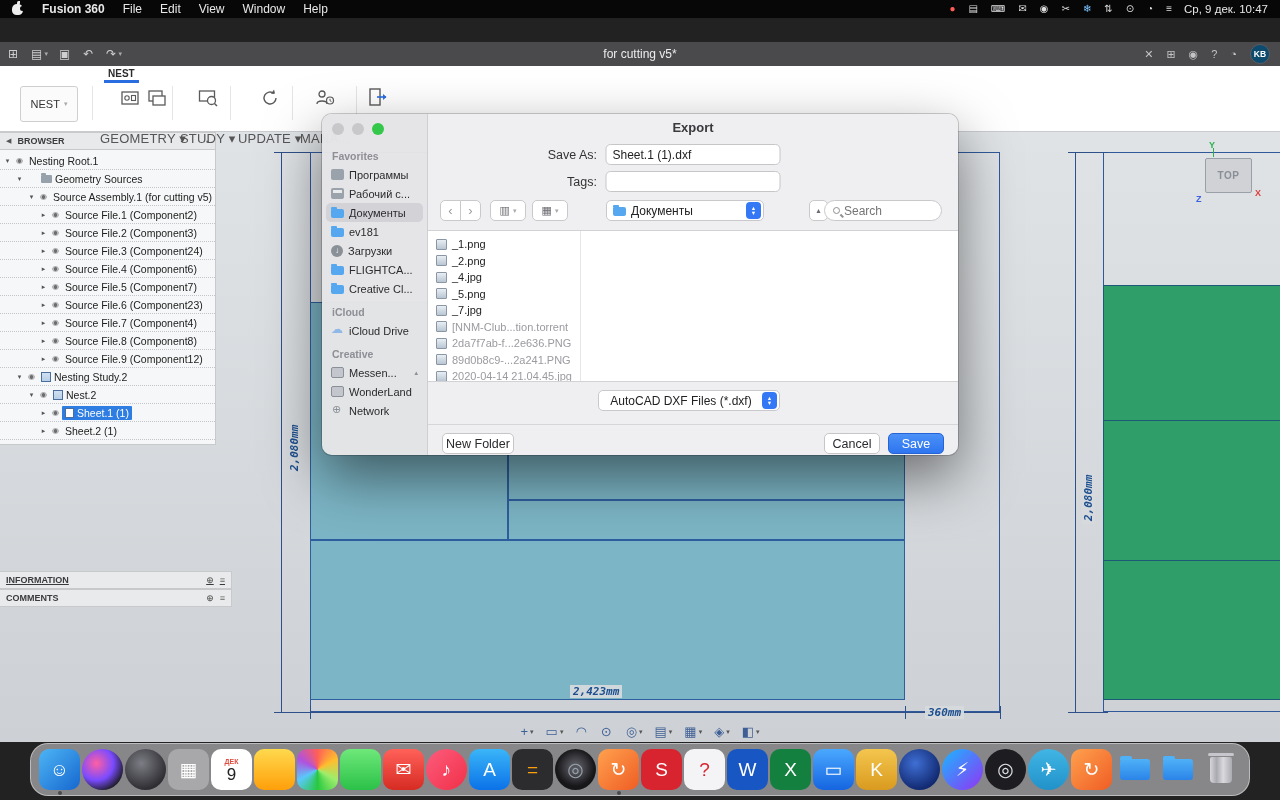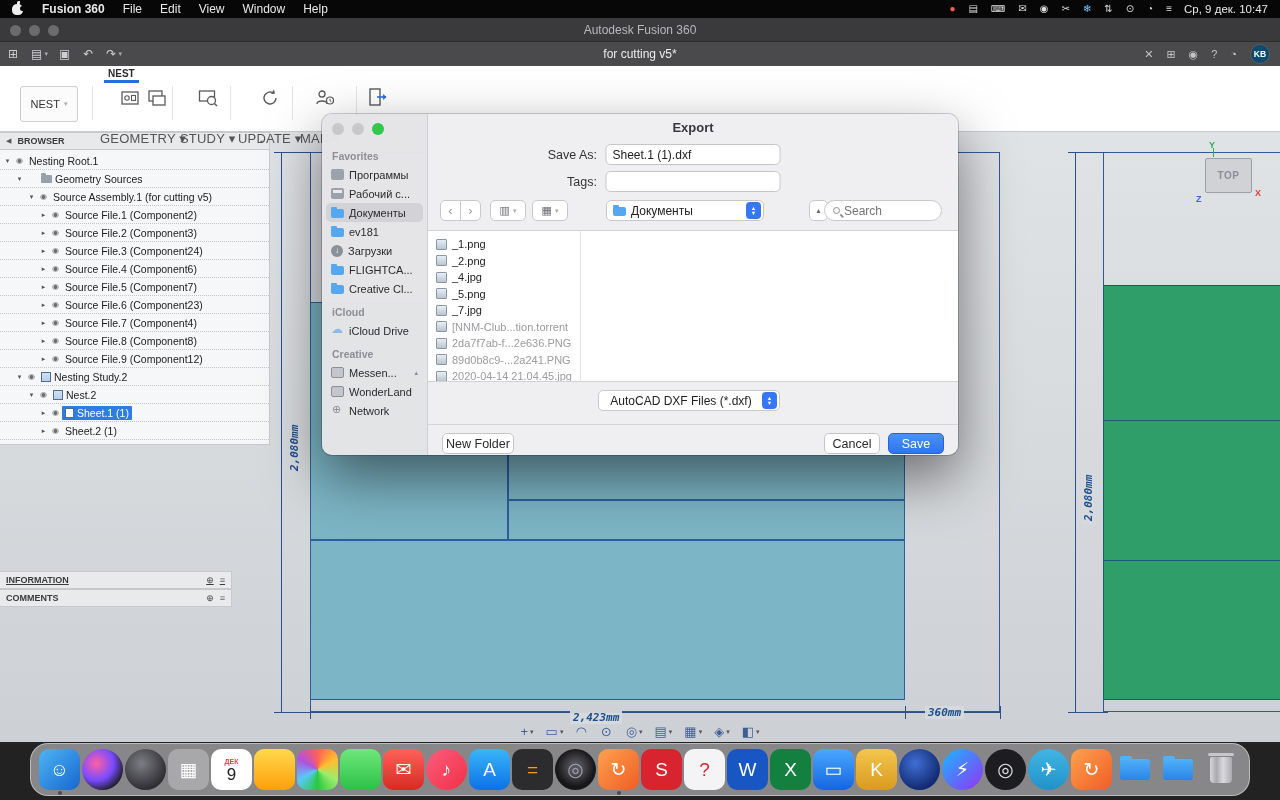--- a/index.html
+++ b/index.html
@@ -69,21 +69,21 @@
   .rot { transform:rotate(-90deg); transform-origin:0 0; }
   .viewcube { position:absolute; left:1205px; top:26px; width:47px; height:35px; background:rgba(206,208,213,0.92);
               border:1px solid #9aa0a8; border-radius:2px; color:#8a8f96; font-size:10px; font-weight:bold;
               display:flex; align-items:center; justify-content:center; letter-spacing:0.5px; }
   .axis { position:absolute; font-size:9px; font-weight:bold; }
   .navbar { position:absolute; left:50%; top:592px; transform:translateX(-50%); display:flex; gap:12px; align-items:center; }
   .nav-ico { display:flex; align-items:center; gap:2px; color:#3e5f95; font-size:13px; }
   .nav-ico .caret-s { color:#555; }
 
   
-  .browser { position:absolute; left:0; top:132px; width:270px; z-index:5; }
+  .browser { position:absolute; left:0; top:132px; width:216px; z-index:5; }
   .br-header { height:18px; background:#e7e9ea; border:1px solid #c7c9cb; border-left:none; display:flex;
                align-items:center; gap:6px; padding:0 6px; font-size:9px; font-weight:bold; color:#3b3b3e; }
   .br-header .arr { font-size:7px; color:#555; }
   .br-header .grip { margin-left:auto; font-size:8px; color:#666; }
   .tree { background:rgba(248,249,250,0.93); border-right:1px solid #c7c9cb; border-bottom:1px solid #c7c9cb;
           padding:2px 0 4px 0; }
   .trow { height:18px; display:flex; align-items:center; font-size:10.5px; color:#222;
           border-bottom:1px dotted #c3c5c8; white-space:nowrap; overflow:hidden; }
   .disc { width:11px; text-align:center; font-size:7px; color:#555; flex:none; }
   .eye { width:13px; text-align:center; font-size:8px; color:#6d6d70; flex:none; }
@@ -230,28 +230,20 @@
 
         <span class="mb-ico">⊙</span>
 
         <span class="mb-ico">◔</span>
 
         <span class="mb-ico">≡</span>
       </div>
     <span class="mb-clock" style="padding-right:12px;">Ср, 9 дек. 10:47</span>
   </div>
 
-  <div class="titlebar">
-    <div class="lights">
-      <span class="light"></span>
-      <span class="light"></span>
-      <span class="light"></span>
-    </div>
-    <div class="tb-title">Autodesk Fusion 360</div>
-  </div>
 
   <div class="tabbar">
     <div class="qat">
 
         <span class="qat-ico">
           <span>⊞</span>
           <span class="caret-s"></span>
         </span>
 
         <span class="qat-ico">
@@ -363,21 +355,21 @@
     <div class="teal" style="left:310px; top:170px; width:198px; height:238px;"></div>
     <div class="teal" style="left:508px; top:170px; width:397px; height:198px;"></div>
     <div class="teal" style="left:508px; top:368px; width:397px; height:40px;"></div>
     <div class="teal" style="left:310px; top:408px; width:595px; height:160px;"></div>
 
     <div class="dimh" style="left:310px; top:580px; width:595px;"></div>
     <div class="dimh" style="left:905px; top:580px; width:95px;"></div>
     <div class="dimtickv" style="left:310px; top:574px; height:13px;"></div>
     <div class="dimtickv" style="left:905px; top:574px; height:13px;"></div>
     <div class="dimtickv" style="left:1000px; top:574px; height:13px;"></div>
-    <div class="dimlabel" style="left:570px; top:579px;">2,423mm</div>
+    <div class="dimlabel" style="left:570px; top:553px;">2,423mm</div>
     <div class="dimlabel" style="left:925px; top:574px;">360mm</div>
 
     <div class="sheet-outline" style="left:1103px; top:20px; width:180px; height:560px;"></div>
     <div class="green" style="left:1103px; top:153px; width:180px; height:415px;"></div>
     <div class="gline" style="left:1103px; top:288px; width:180px;"></div>
     <div class="gline" style="left:1103px; top:428px; width:180px;"></div>
 
     <div class="dimv" style="left:1075px; top:20px; height:560px;"></div>
     <div class="dimtickh" style="left:1068px; top:20px; width:40px;"></div>
     <div class="dimtickh" style="left:1068px; top:580px; width:40px;"></div>

